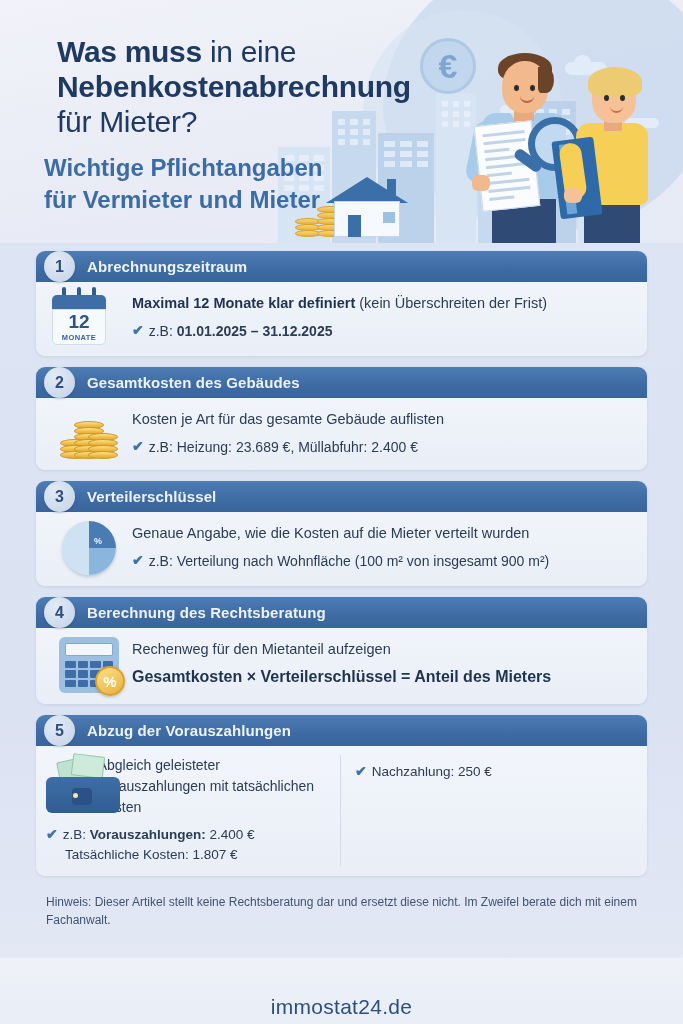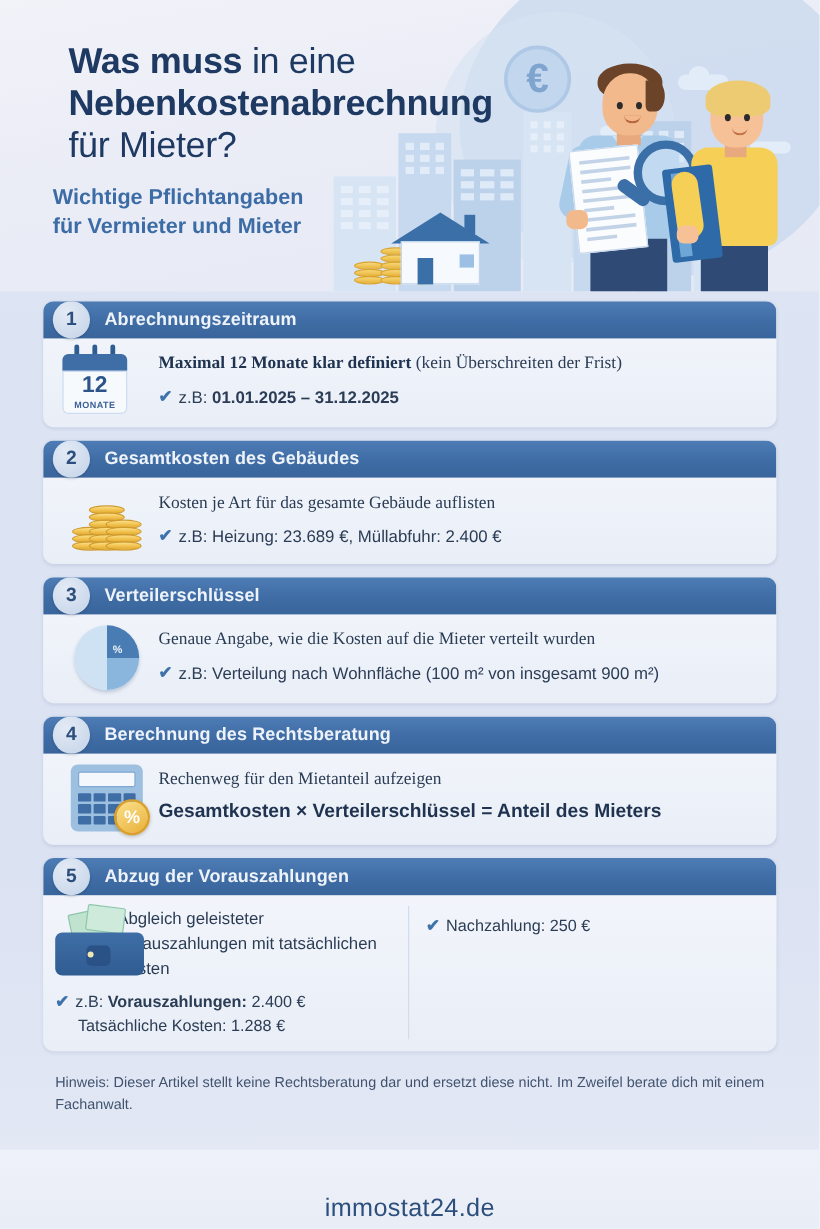--- a/index.html
+++ b/index.html
@@ -122,21 +122,21 @@
   .folder { position:absolute; bottom:26px; left:-4px; width:42px; height:78px; background:#2f6aa8; border-radius:3px; transform:rotate(-7deg); }
   .folder::after { content:""; position:absolute; left:7px; top:4px; width:10px; height:70px; background:#6fa6d8; }
   .w-arm { position:absolute; bottom:44px; left:2px; width:22px; height:56px; background:#f5cf56; border-radius:11px; transform:rotate(-8deg); }
   .w-hand { position:absolute; bottom:40px; left:4px; width:18px; height:15px; background:#f7c197; border-radius:6px; }
 
   .header-text { position: relative; padding: 34px 0 0 44px; z-index: 5; }
   .title { font-size: 30px; line-height: 1.17; color: #1e3a63; letter-spacing:-.3px;margin-left:13px; }
   .title .b { font-weight: bold; }
   .title .l { font-weight: normal; }
   .subtitle {
-    margin-top: 13px; font-size: 18px; line-height: 1.34;
+    margin-top: 13px; font-size: 24px; line-height: 1.34;
     color: #3c6ca5; font-weight: bold;
   }
 
   
   .sections { padding: 8px 36px 0 36px; }
   .card {
     background: linear-gradient(180deg,#f4f6fb 0%,#eef2f9 55%,#e9eef7 100%);
     border-radius: 9px;
     margin-bottom: 11px;
     box-shadow: 0 1px 3px rgba(60,85,130,.13);
@@ -157,21 +157,21 @@
     box-shadow: 0 1px 2px rgba(20,40,70,.25);
     flex: 0 0 auto;
   }
   .card-title {
     margin-left: 12px; color: #eef3fa;
     font-size: 15px; font-weight: bold; letter-spacing: .1px;
   }
   .card-body { display: flex; padding: 9px 12px 11px 10px; }
   .icon-col { flex: 0 0 86px; display:flex; align-items:center; justify-content:center; }
   .text-col { flex: 1; padding-top: 2px; }
-  .line-main { font-size: 14.5px; color: #2b3c55; line-height: 1.45; font-family: Liberation Serif, serif; }
+  .line-main { font-size: 14.5px; color: #2b3c55; line-height: 1.45; }
   .line-main .bold { font-weight: bold; color:#1f3350; }
   .line-ex {
     margin-top: 7px; font-size: 14px; color: #2b3c55; line-height: 1.45;
     display: flex; align-items: flex-start; gap: 5px;
   }
   .check { color: #3d72ab; font-size: 14px; font-weight: bold; line-height:1.3; flex:0 0 auto;}
   .line-ex .bold { font-weight: bold; }
   .formula { margin-top: 8px; font-size: 16px; font-weight: bold; color:#1f3350; }
 
   
@@ -595,21 +595,21 @@
             <div class="strap"></div>
             <div class="dot"></div>
           </div>
           <div class="sp-text">Abgleich geleisteter Vorauszahlungen mit tatsächlichen Kosten</div>
         </div>
         <div class="sp-bottom">
           <div class="row">
             <span class="check">✔</span>
             <span><span>z.B: </span><span class="bold">Vorauszahlungen:</span><span> 2.400 €</span></span>
           </div>
-          <div class="indent">Tatsächliche Kosten: 1.288 €</div>
+          <div class="indent">Tatsächliche Kosten: 1.807 €</div>
         </div>
       </div>
 
       <div class="sp-col right">
         <div class="sp-bottom">
           <div class="row">
             <span class="check">✔</span>
             <span>Nachzahlung: 250 €</span>
           </div>
         </div>

